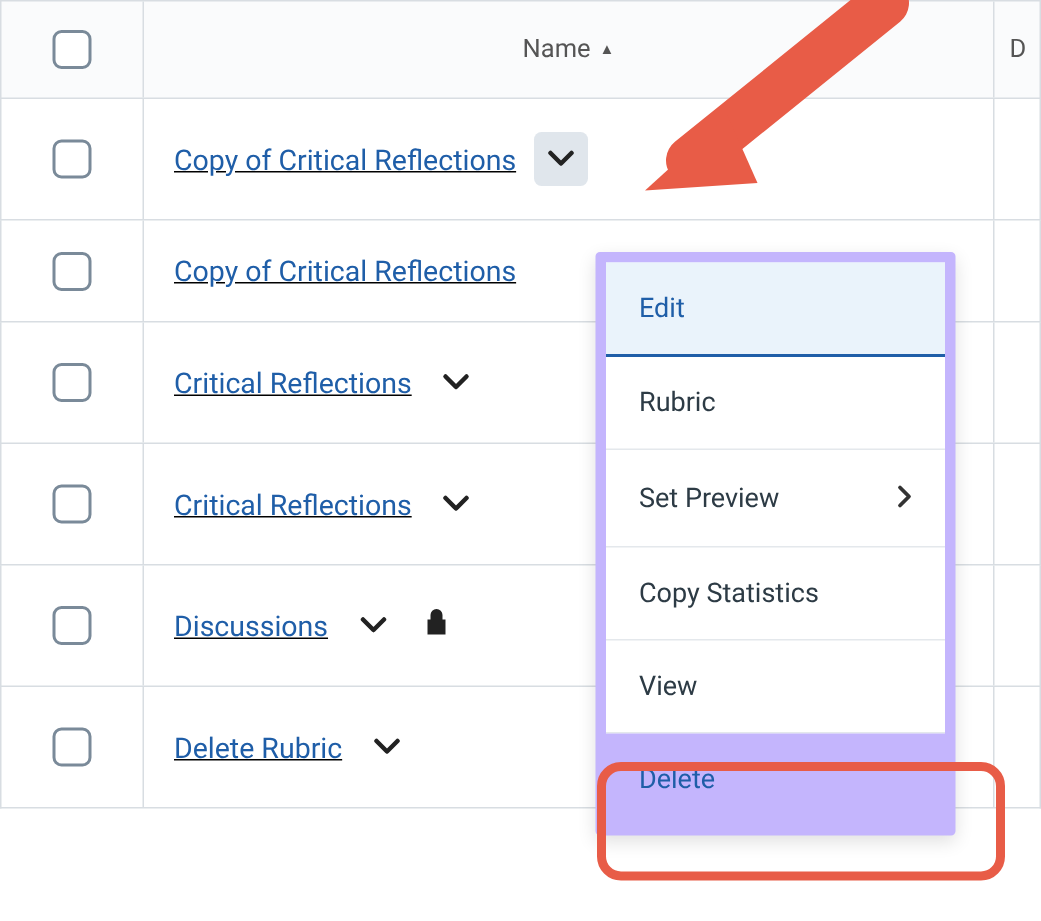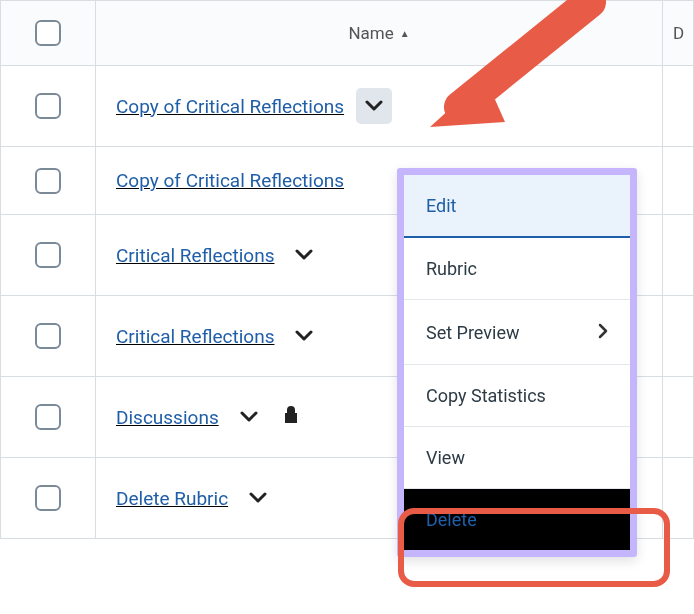--- a/index.html
+++ b/index.html
@@ -124,21 +124,21 @@
     }
     .dropdown-item:last-child {
       border-bottom: none;
     }
     .dropdown-item.highlighted {
       background: #eaf3fb;
       color: #1f5ea8;
       border-bottom: 2px solid #1f5ea8;
     }
     .dropdown-item.delete {
-      background: #000000;
+      background: #c4b5fd;
       color: #1f5ea8;
     }
     .dropdown-chevron {
       font-size: 20px;
       color: #333;
       font-weight: bold;
     }
     
     .arrow-annotation {
       position: absolute;

